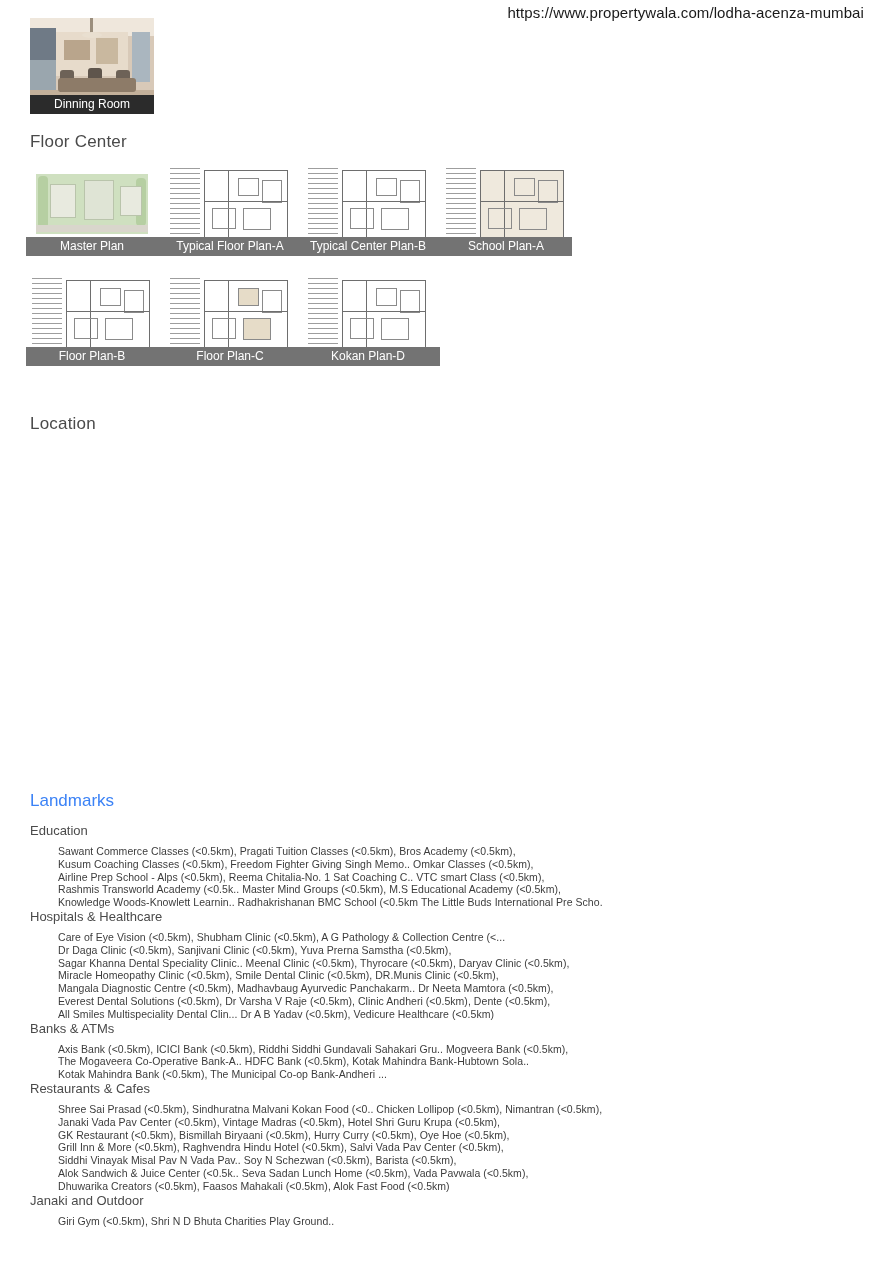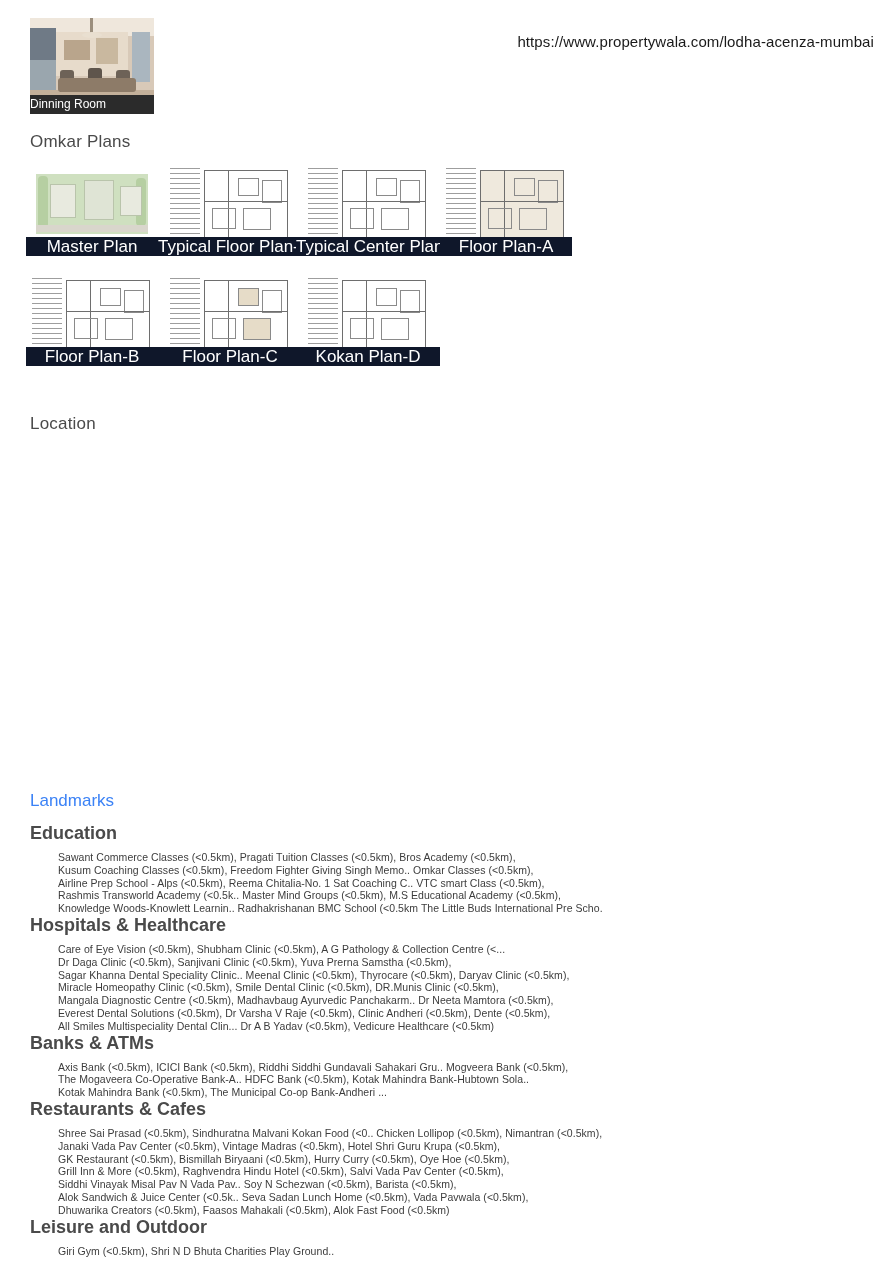--- a/index.html
+++ b/index.html
@@ -13,26 +13,25 @@
     width: 892px;
     height: 1263px;
     position: relative;
     overflow: hidden;
   }
 
   
   .url-bar {
     position: absolute;
     top: 4px;
-    right: 18px;
+    right: 28px;
     font-size: 15px;
     color: #1a1a1a;
     letter-spacing: 0.1px;
     font-family: "Liberation Sans", sans-serif;
-    margin-top: 29px;
   }
 
   
   .content {
     position: absolute;
     left: 30px;
     top: 18px;
     width: 845px;
   }
 
@@ -58,20 +57,21 @@
   .thumb .cap {
     position: absolute;
     left: 0;
     right: 0;
     bottom: 0;
     height: 19px;
     background: #2b2b2b;
     color: #ffffff;
     font-size: 12px;
     line-height: 19px;
+    text-align: center;
     white-space: nowrap;
     overflow: hidden;
   }
 
   
   .photo-dining {
     background:
       linear-gradient(180deg,#cbb7a3 0%, #e2d6c8 38%, #d7c8b6 62%, #b9a governor 63%),
       #d9cbbb;
   }
@@ -117,23 +117,23 @@
     flex: none;
     background: #ffffff;
   }
   .fp .img { position: absolute; inset: 0; background: #ffffff; }
   .fp .cap {
     position: absolute;
     left: -4px;
     right: -4px;
     bottom: -12px;
     height: 19px;
-    background: #0f172a;
+    background: #737373;
     color: #ffffff;
-    font-size: 17px;
+    font-size: 12px;
     line-height: 19px;
     text-align: center;
     white-space: nowrap;
     overflow: hidden;
   }
   .fp.wide .cap { left: -10px; right: -10px; }
   .fp-wrap { position: relative; width: 124px; height: 96px; flex: none; }
 
   
   .mp { position:absolute; inset:0; background:#f2f2ef; }
@@ -178,23 +178,23 @@
   }
 
   
   .lm-h {
     font-size: 17px;
     color: #3b82f6;
     font-weight: 400;
     margin: 0 0 12px 0;
   }
   .cat-h {
-    font-size: 18px;
+    font-size: 13px;
     color: #4a4a4a;
-    font-weight: 700;
+    font-weight: 400;
     margin: 14px 0 7px 0;
   }
   .cat-h:first-child { margin-top: 0; }
   .lm-list {
     font-size: 10.5px;
     color: #3c3c3c;
     line-height: 1.22;
     margin: 0 0 0 6px;
     max-width: 560px;
     letter-spacing: 0.05px;
@@ -225,21 +225,21 @@
           <div class="pd-chair1"></div>
           <div class="pd-chair2"></div>
           <div class="pd-chair3"></div>
           <div class="pd-table"></div>
         </div>
       </div>
       <div class="cap">Dinning Room</div>
     </div>
   </div>
 
-  <div class="sec-h">Omkar Plans</div>
+  <div class="sec-h">Floor Center</div>
 
   <div class="fp-grid">
 
     <div class="fp-wrap">
       <div class="fp">
         <div class="img mp">
           <div class="mp-green"></div>
           <div class="mp-trees"></div>
           <div class="mp-trees2"></div>
           <div class="mp-b1"></div>
@@ -285,21 +285,21 @@
       <div class="fp">
         <div class="img plan tinted">
           <div class="legend"></div>
           <div class="walls">
               <div class="rmA"></div>
               <div class="rmB"></div>
               <div class="rmC"></div>
               <div class="rmD"></div>
             </div>
         </div>
-        <div class="cap">Floor Plan-A</div>
+        <div class="cap">School Plan-A</div>
       </div>
     </div>
 
     <div class="fp-wrap">
       <div class="fp">
         <div class="img plan">
           <div class="legend"></div>
           <div class="walls">
               <div class="rmA"></div>
               <div class="rmB"></div>
@@ -388,19 +388,19 @@
       <div class="lm-line">Janaki Vada Pav Center (&lt;0.5km),  Vintage Madras (&lt;0.5km),  Hotel Shri Guru Krupa (&lt;0.5km),</div>
       <div class="lm-line">GK Restaurant (&lt;0.5km),  Bismillah Biryaani (&lt;0.5km),  Hurry Curry (&lt;0.5km),  Oye Hoe (&lt;0.5km),</div>
       <div class="lm-line">Grill Inn &amp; More (&lt;0.5km),  Raghvendra Hindu Hotel (&lt;0.5km),  Salvi Vada Pav Center (&lt;0.5km),</div>
       <div class="lm-line">Siddhi Vinayak Misal Pav N Vada Pav..  Soy N Schezwan (&lt;0.5km),  Barista (&lt;0.5km),</div>
       <div class="lm-line">Alok Sandwich &amp; Juice Center (&lt;0.5k..  Seva Sadan Lunch Home (&lt;0.5km),  Vada Pavwala (&lt;0.5km),</div>
       <div class="lm-line">Dhuwarika Creators (&lt;0.5km),  Faasos Mahakali (&lt;0.5km),  Alok Fast Food (&lt;0.5km)</div>
     </div>
   </div>
 
   <div>
-    <div class="cat-h">Leisure and Outdoor</div>
+    <div class="cat-h">Janaki and Outdoor</div>
     <div class="lm-list">
       <div class="lm-line">Giri Gym (&lt;0.5km),  Shri N D Bhuta Charities Play Ground..</div>
     </div>
   </div>
 
 </div>
 
 </body></html>

